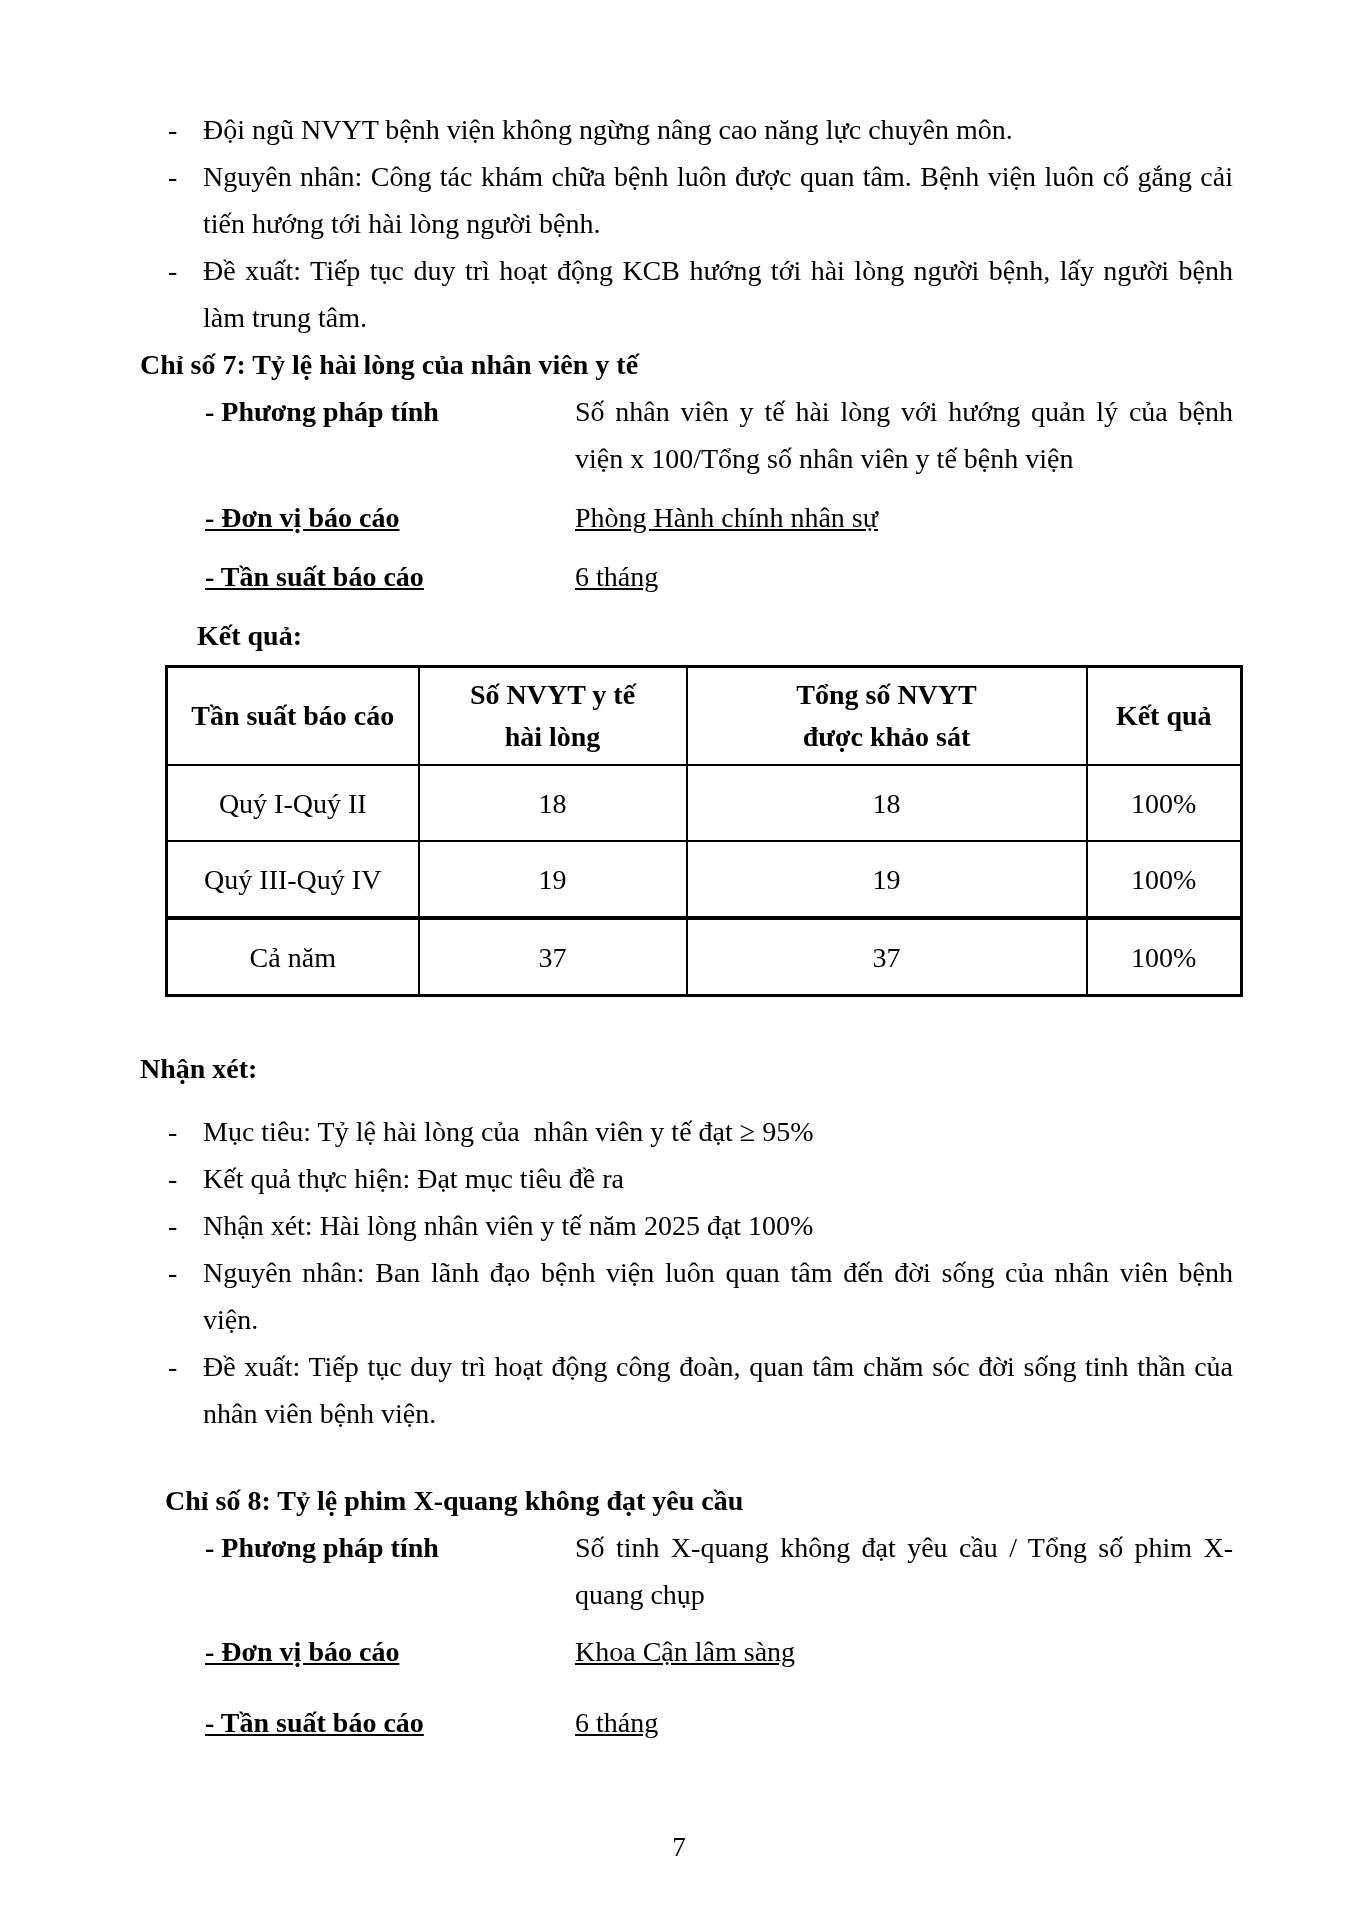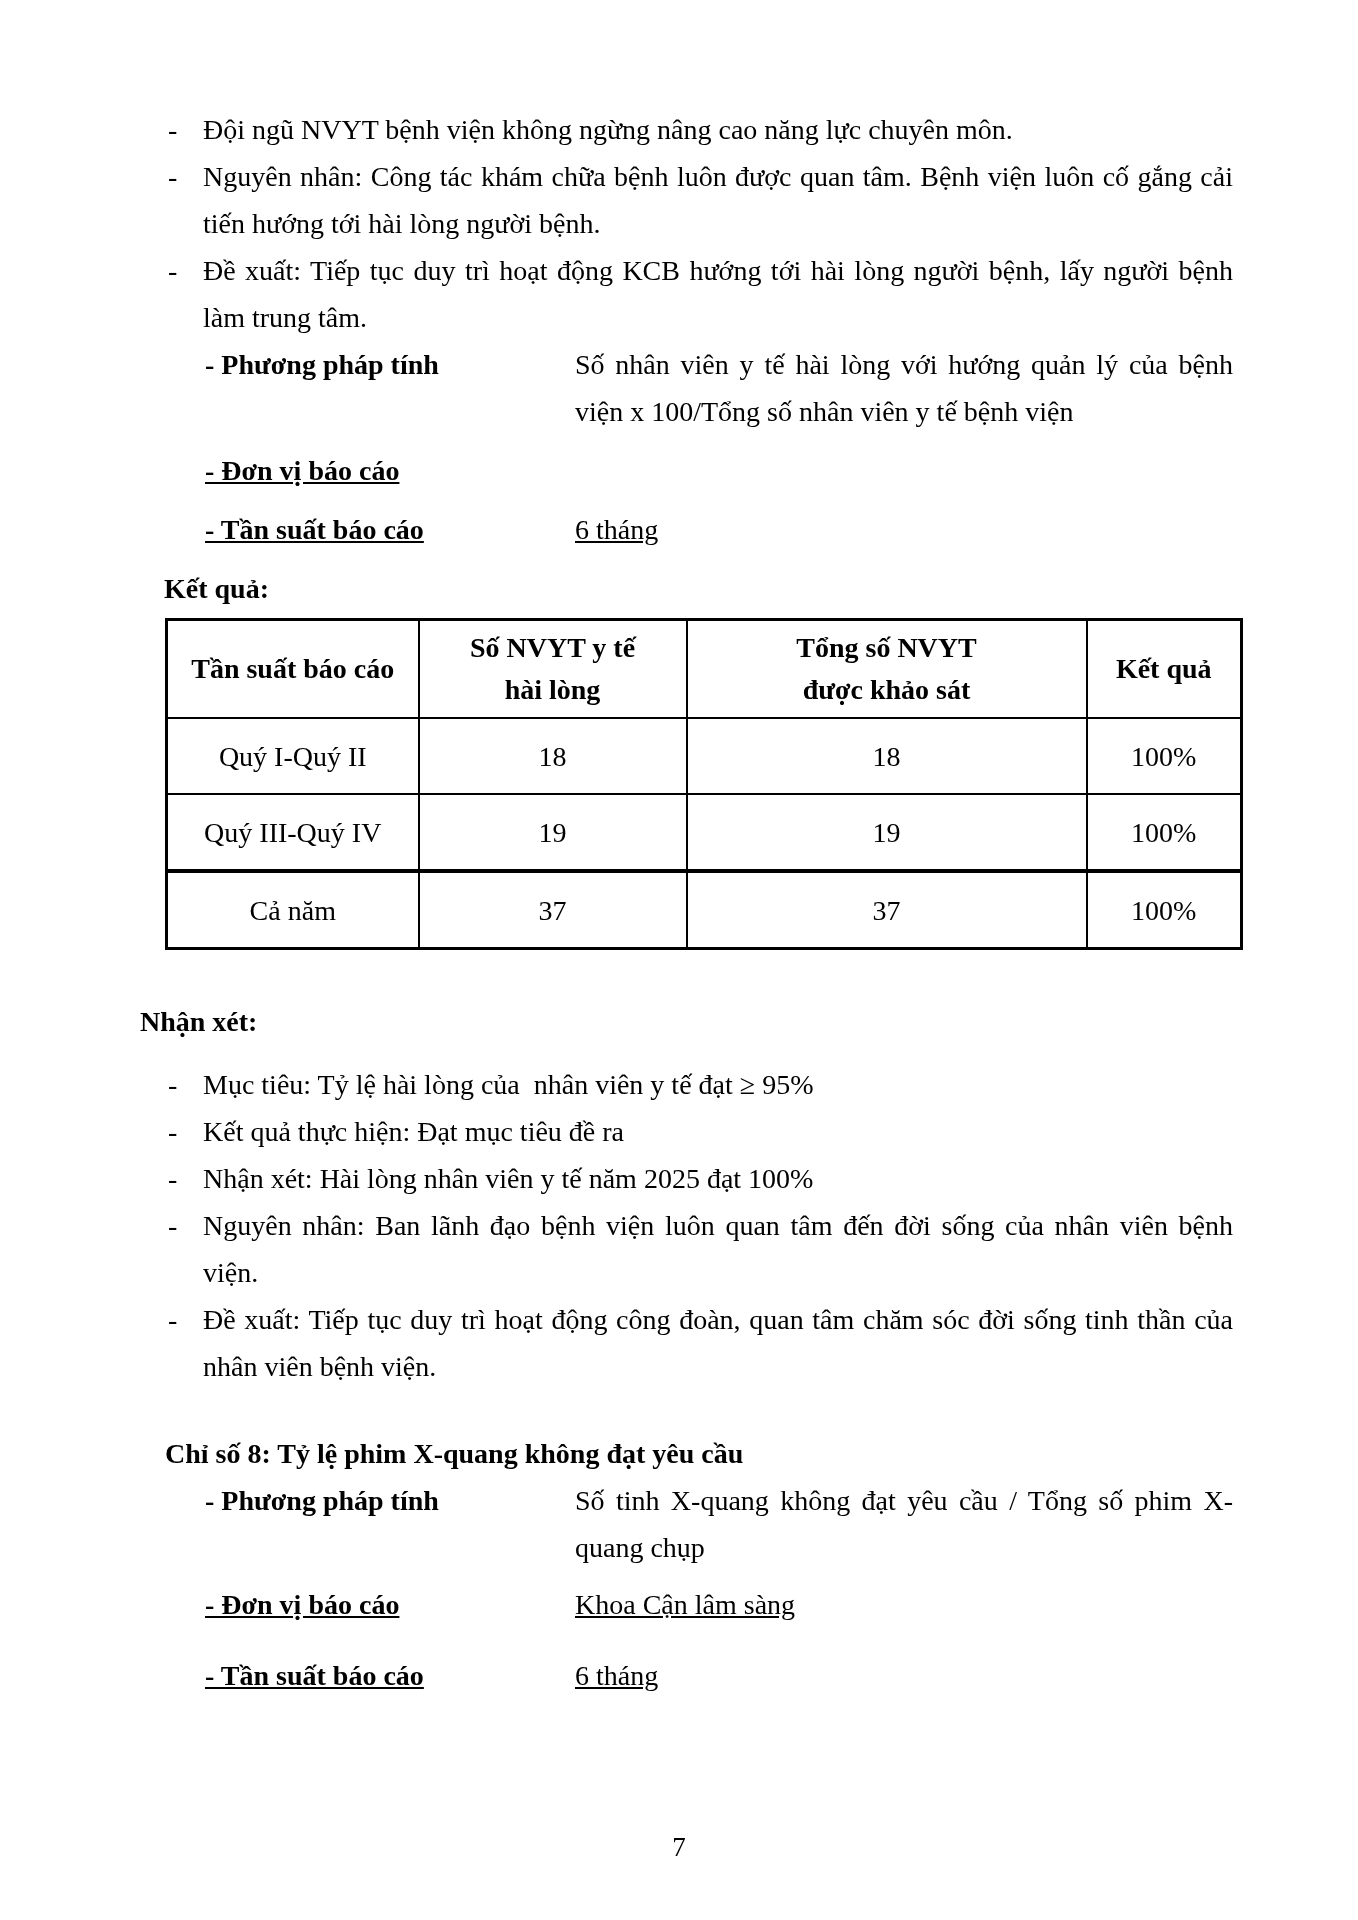--- a/index.html
+++ b/index.html
@@ -25,21 +25,21 @@
   .sec-title{font-weight:bold;margin-top:0;}
   .sec-title.ind8{margin-top:40px;margin-left:25px;}
   
   .details{}
   .d-row{display:flex;}
   .d-row + .d-row{margin-top:12px;text-decoration:underline;}
   .details8 .d-row + .d-row{margin-top:10px;}
   .details8 .d-row.last{margin-top:24px;}
   .d-label{font-weight:bold;flex:0 0 370px;margin-left:65px;}
   .d-value{flex:1;text-align:justify;white-space:pre-wrap;}
-  .result-label{font-weight:bold;margin-top:12px;margin-left:24px;}
+  .result-label{font-weight:bold;margin-top:12px;margin-left:57px;}
   
   table.results{
     border-collapse:collapse;
     margin-top:6px;
     margin-left:25px;
     width:1075px;
     table-layout:fixed;
     padding-left:21px;
   }
   table.results th, table.results td{
@@ -83,28 +83,30 @@
       <div class="b-item">
         <span class="b-dash">-</span>
         <span class="b-text">Nguyên nhân: Công tác khám chữa bệnh luôn được quan tâm. Bệnh viện luôn cố gắng cải tiến hướng tới hài lòng người bệnh.</span>
       </div>
       <div class="b-item">
         <span class="b-dash">-</span>
         <span class="b-text">Đề xuất: Tiếp tục duy trì hoạt động KCB hướng tới hài lòng người bệnh, lấy người bệnh làm trung tâm.</span>
       </div>
     </div>
 
+    <div class="sec-title">Chỉ số 7: Tỷ lệ hài lòng của nhân viên y tế</div>
 
     <div class="details details7">
       <div class="d-row">
         <span class="d-label">- Phương pháp tính</span>
         <span class="d-value">Số nhân viên y tế hài lòng với hướng quản lý của bệnh viện x 100/Tổng số nhân viên y tế bệnh viện</span>
       </div>
       <div class="d-row">
         <span class="d-label">- Đơn vị báo cáo</span>
+        <span class="d-value">Phòng Hành chính nhân sự</span>
       </div>
       <div class="d-row">
         <span class="d-label">- Tần suất báo cáo</span>
         <span class="d-value">6 tháng</span>
       </div>
     </div>
 
     <div class="result-label">Kết quả:</div>
 
     <table class="results">

